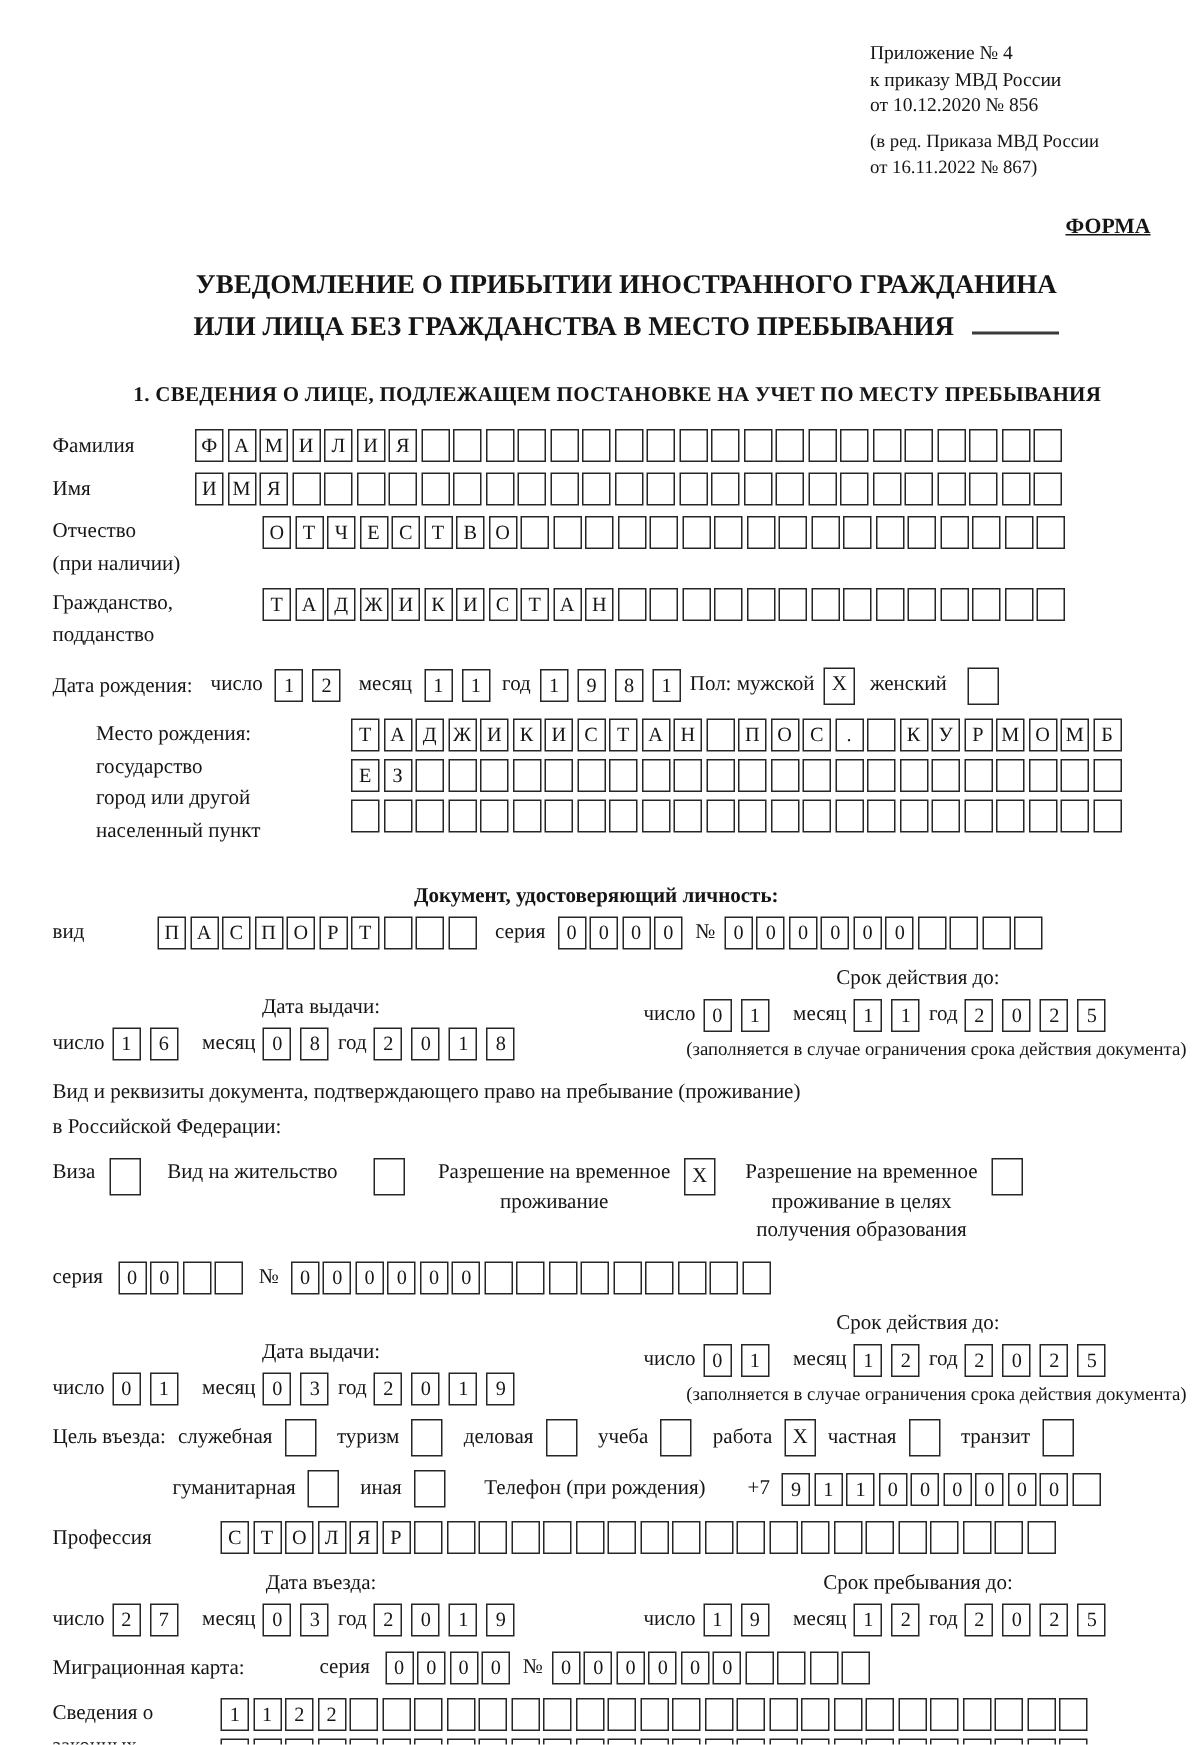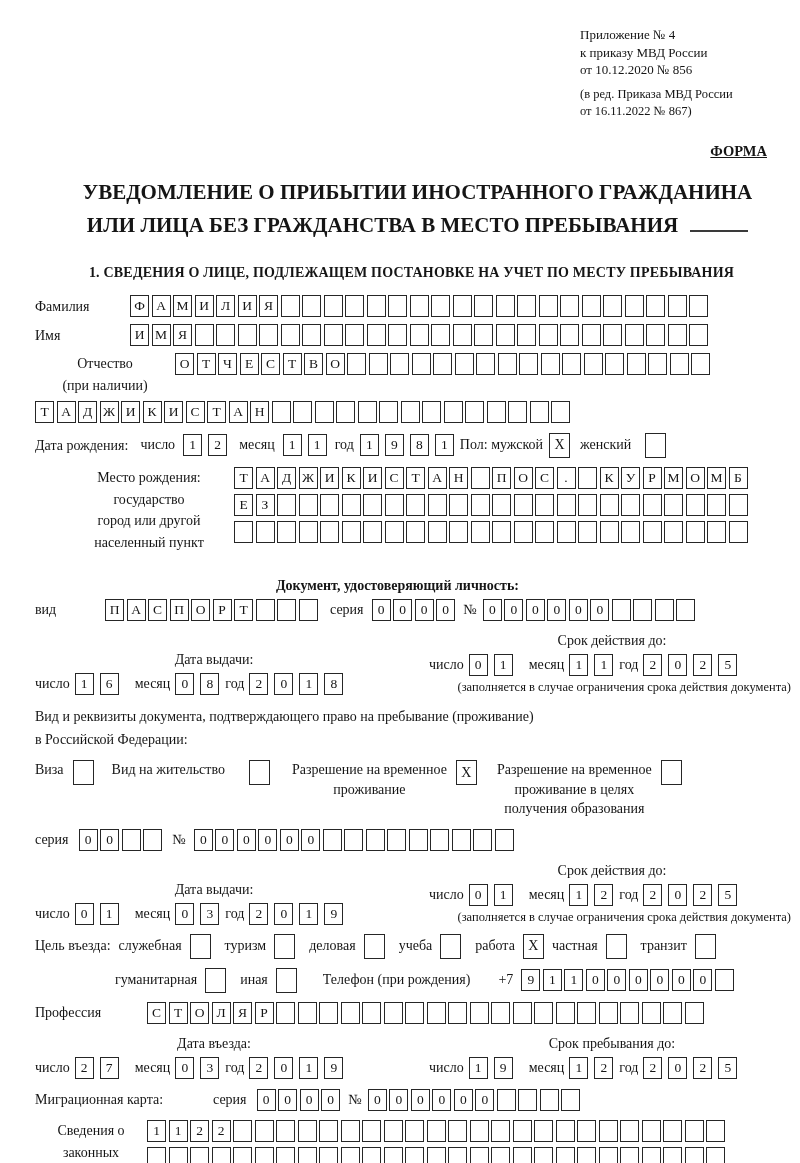--- a/index.html
+++ b/index.html
@@ -6,26 +6,26 @@
   html,body { margin:0; padding:0; }
   body {
     width:800px; height:1163px; overflow:hidden;
     background:#ffffff; color:#151515;
     font-family:"Liberation Serif", serif;
     font-size:14px; padding:26px 0 0 35px;
   }
   .appendix { width:192px; margin-left:auto; margin-right:28px; font-size:13px; line-height:1.35; }
   .appendix .rev { margin-top:7px; font-size:12.5px; }
   .forma { text-align:right; padding-right:33px; font-weight:bold; margin-top:24px; font-size:14.5px;text-decoration:underline; }
-  .title { text-align:center; font-weight:bold; font-size:21px; line-height:1.55; margin-top:16px; }
+  .title { text-align:center; font-weight:bold; font-size:18px; line-height:1.55; margin-top:16px; }
   .blank-line { display:inline-block; width:58px; border-bottom:2.2px solid #3a3a3a; height:1px; margin-left:12px; vertical-align:baseline; }
   .sec-heading { font-weight:bold; font-size:14px; margin-top:24px; text-align:center; padding-right:12px; letter-spacing:.2px; }
 
   .row { display:flex; align-items:center; margin-top:7px; }
-  .row.top { align-items:flex-start;text-align:center; }
+  .row.top { align-items:flex-start; }
   .lbl { flex-shrink:0; line-height:1.5; }
   .lbl-2l { flex-shrink:0; line-height:1.55; }
   .cells { display:flex; flex-wrap:nowrap; }
   .cell {
     width:19px; height:22px; border:1.5px solid #262626; margin-right:2.5px;
     display:inline-flex; align-items:center; justify-content:center;
     font-size:13.5px; flex-shrink:0; background:#fff;
   }
   .spaced .cell { margin-right:6px; }
   .stack { display:flex; flex-direction:column; }
@@ -165,20 +165,24 @@
       <span class="cell"></span>
       <span class="cell"></span>
       <span class="cell"></span>
       <span class="cell"></span>
       <span class="cell"></span>
       <span class="cell"></span>
       <span class="cell"></span>
     </span>
 </div>
 <div class="row top" style="margin-top:4px;">
+  <span class="lbl-2l" style="width:140px;">
+    <div>Гражданство,</div>
+    <div>подданство</div>
+  </span>
   <span class="cells">
       <span class="cell">Т</span>
       <span class="cell">А</span>
       <span class="cell">Д</span>
       <span class="cell">Ж</span>
       <span class="cell">И</span>
       <span class="cell">К</span>
       <span class="cell">И</span>
       <span class="cell">С</span>
       <span class="cell">Т</span>

